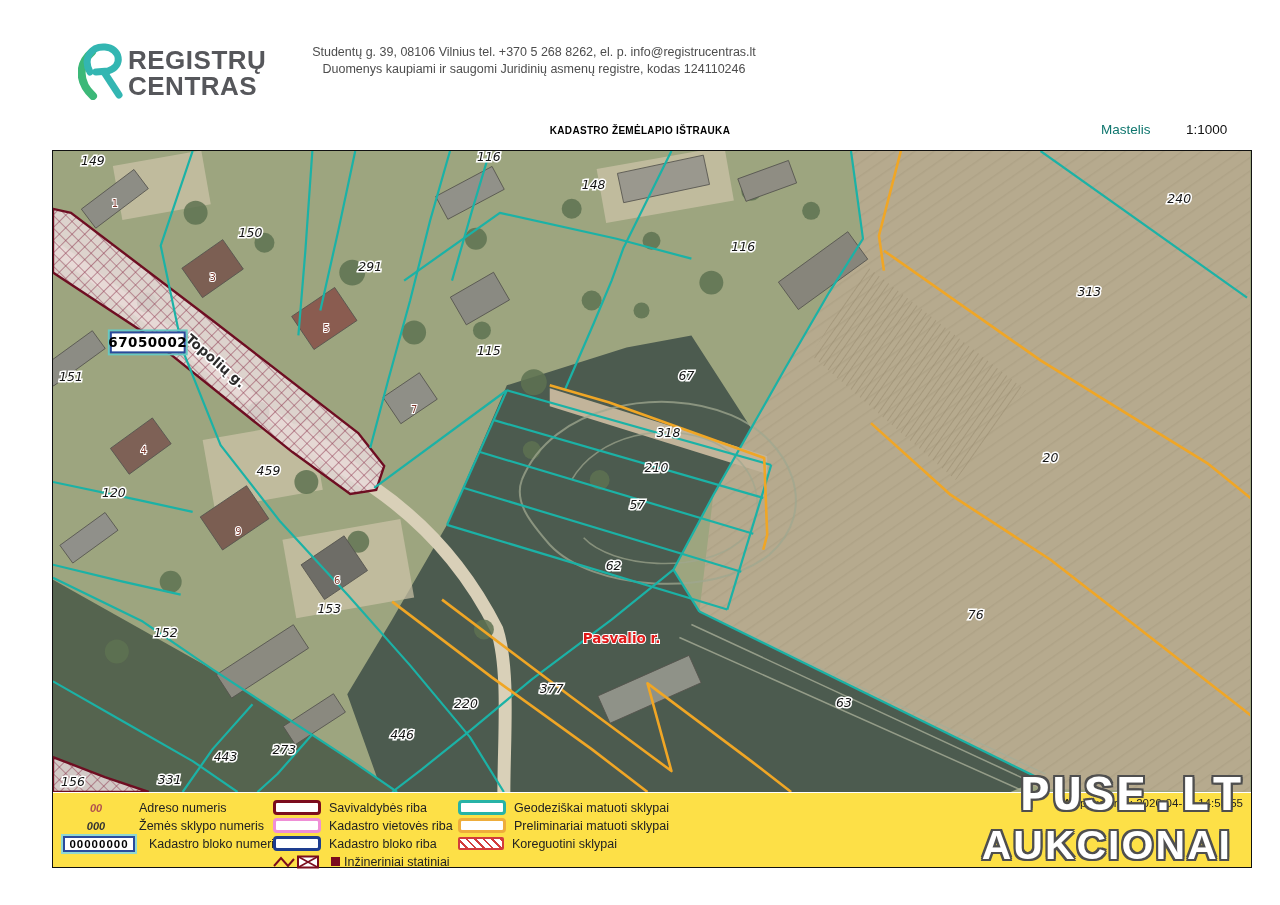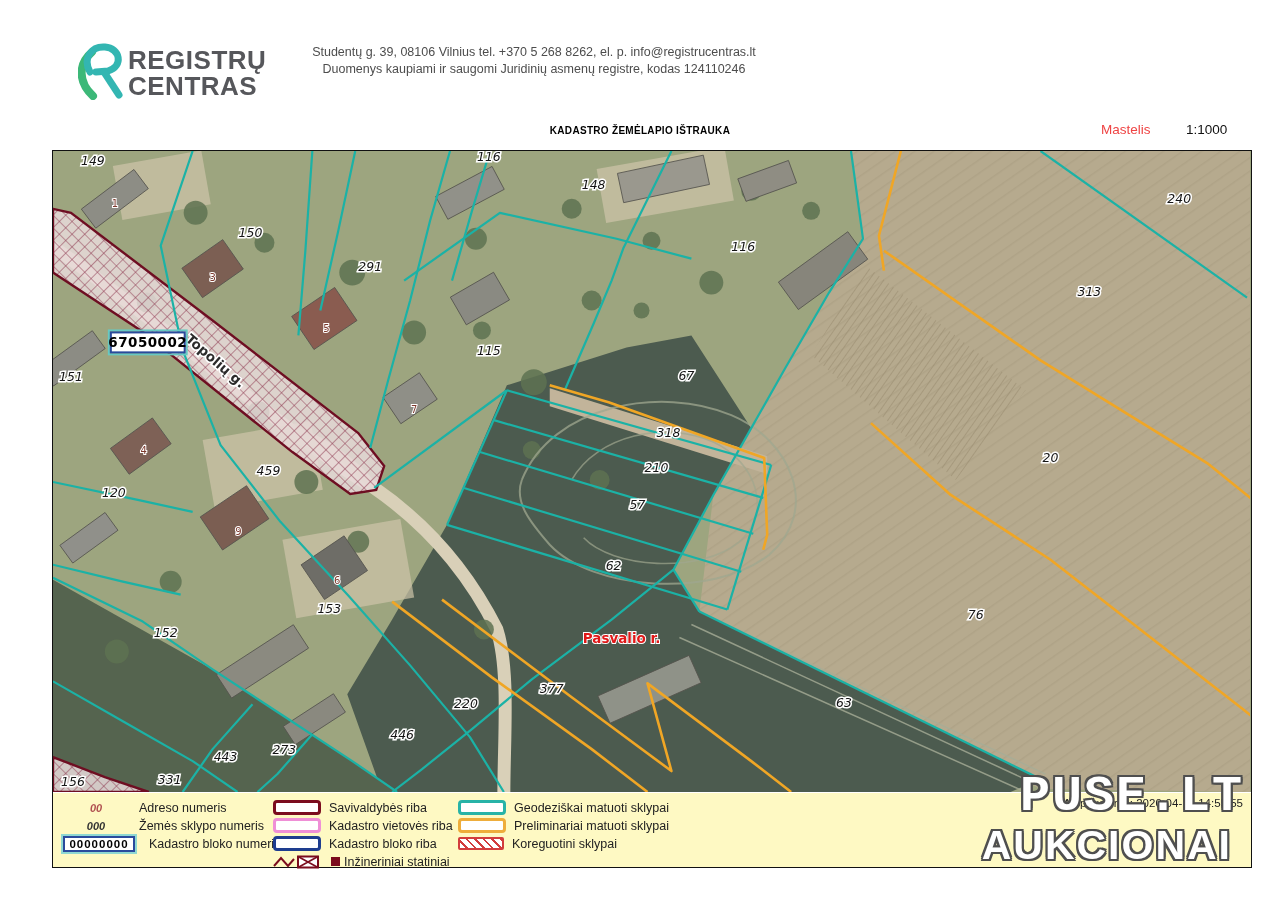--- a/index.html
+++ b/index.html
@@ -6,29 +6,29 @@
   body{width:1280px;height:905px;position:relative;background:#ffffff;overflow:hidden;
        font-family:"Liberation Sans",sans-serif;color:#222;}
   
   .logo-wrap{position:absolute;left:78px;top:42px;display:flex;align-items:center;}
   .logo-text{font-weight:bold;font-size:26px;line-height:26px;color:#56575b;letter-spacing:0.5px;}
   .org-block{position:absolute;left:249px;top:44px;width:570px;text-align:center;}
   .org-name{font-weight:bold;font-size:15px;color:#5c5044;margin-bottom:3px;}
   .org-line{font-size:12.5px;color:#4d4d4d;line-height:17px;}
   .title-row{position:absolute;left:0;top:120px;width:1280px;text-align:center;}
   .map-title{font-weight:bold;font-size:10px;color:#000;letter-spacing:0.3px;}
-  .scale-label{position:absolute;left:1101px;top:122px;font-size:13.5px;color:#ef4444;}
+  .scale-label{position:absolute;left:1101px;top:122px;font-size:13.5px;color:#0f766e;}
   .scale-value{position:absolute;left:1186px;top:122px;font-size:13.5px;color:#111;}
   
   .sheet{position:absolute;left:52px;top:150px;width:1200px;height:718px;
          border:1.5px solid #111;box-sizing:border-box;background:#fff;padding-left:37px;}
   .map-area{position:absolute;left:0;top:0;width:100%;height:641px;overflow:hidden;background:#9da57f;}
   .map-area svg{display:block;}
   
-  .legend{position:absolute;left:0;right:0;bottom:0;height:74px;background:#fef9c3;padding-top:4px;box-sizing:border-box;}
+  .legend{position:absolute;left:0;right:0;bottom:0;height:74px;background:#fde047;padding-top:4px;box-sizing:border-box;}
   .lcol{position:absolute;top:6px;}
   .lcol1{left:8px;}  .lcol2{left:220px;}  .lcol3{left:405px;}
   .lrow{display:flex;align-items:center;height:17px;margin-bottom:1px;}
   .sample{display:inline-block;width:70px;text-align:center;font-size:11px;}
   .sample.address{color:#b05050;font-style:italic;font-weight:bold;}
   .sample.parcel{color:#333;font-style:italic;font-weight:bold;}
   .sample.block{width:auto;min-width:62px;margin-left:2px;margin-right:6px;font-weight:bold;font-size:11.5px;
         letter-spacing:1px;border:2px solid #2a4a9c;box-shadow:0 0 0 2px #8fd8d2;background:#fff;padding:0 3px;color:#000;}
   .llabel{font-size:12.5px;color:#222;margin-left:8px;white-space:nowrap;}
   .swatch{display:inline-block;width:42px;height:9px;background:#fff;border-radius:4px;border:3px solid #888;}

